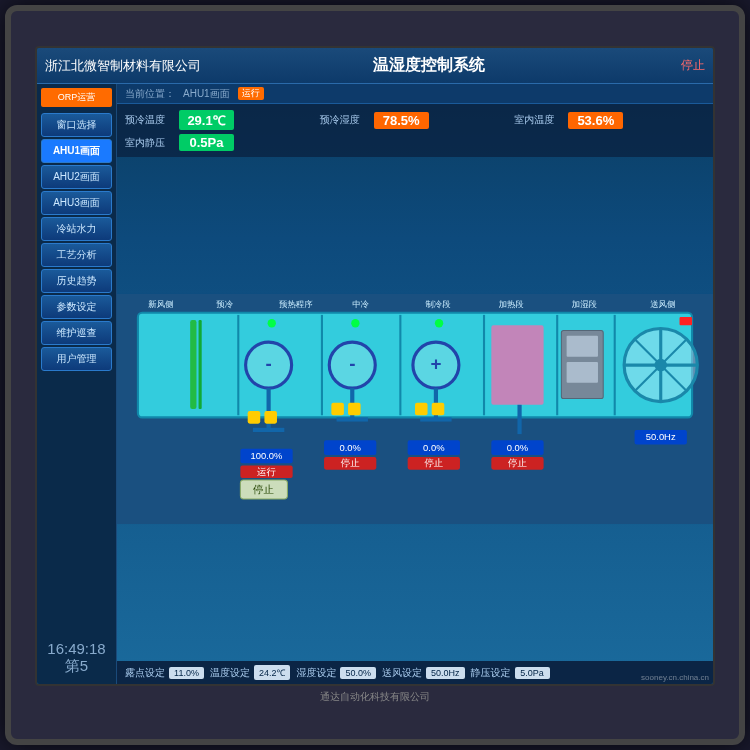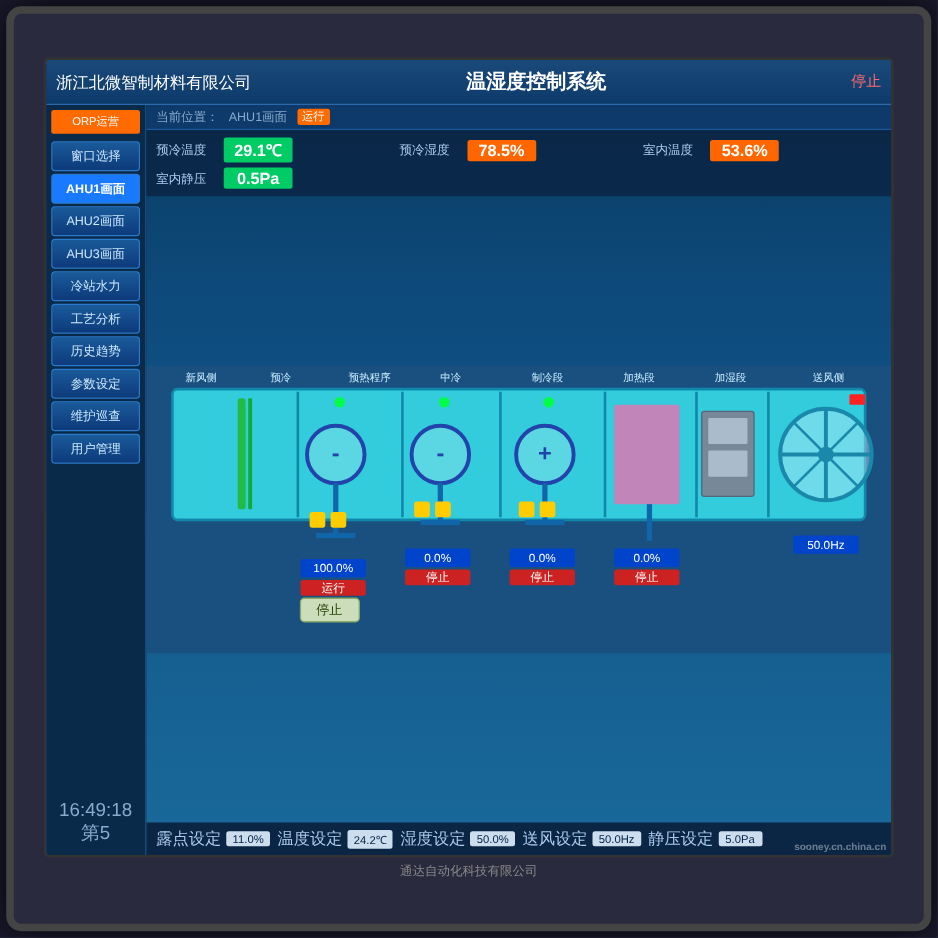--- a/index.html
+++ b/index.html
@@ -191,41 +191,40 @@
       background: rgba(10, 30, 60, 0.9);
       padding: 4px 8px;
       display: flex;
       gap: 6px;
       align-items: center;
       flex-wrap: wrap;
     }
 
     .ctrl-label {
       color: #aaccee;
-      font-size: 13px;
+      font-size: 10px;
     }
 
     .ctrl-value {
       background: #ccddee;
       color: #002244;
       font-size: 9px;
       padding: 1px 5px;
       border-radius: 2px;
       min-width: 35px;
       text-align: center;
     }
 
     
     .watermark {
       position: absolute;
       bottom: 2px;
       right: 4px;
       color: rgba(255,255,255,0.4);
       font-size: 8px;
-      font-weight: bold;
     }
 
     
     .monitor-bottom {
       color: #888;
       font-size: 10px;
       margin-top: 4px;
       text-align: center;
     }
 

